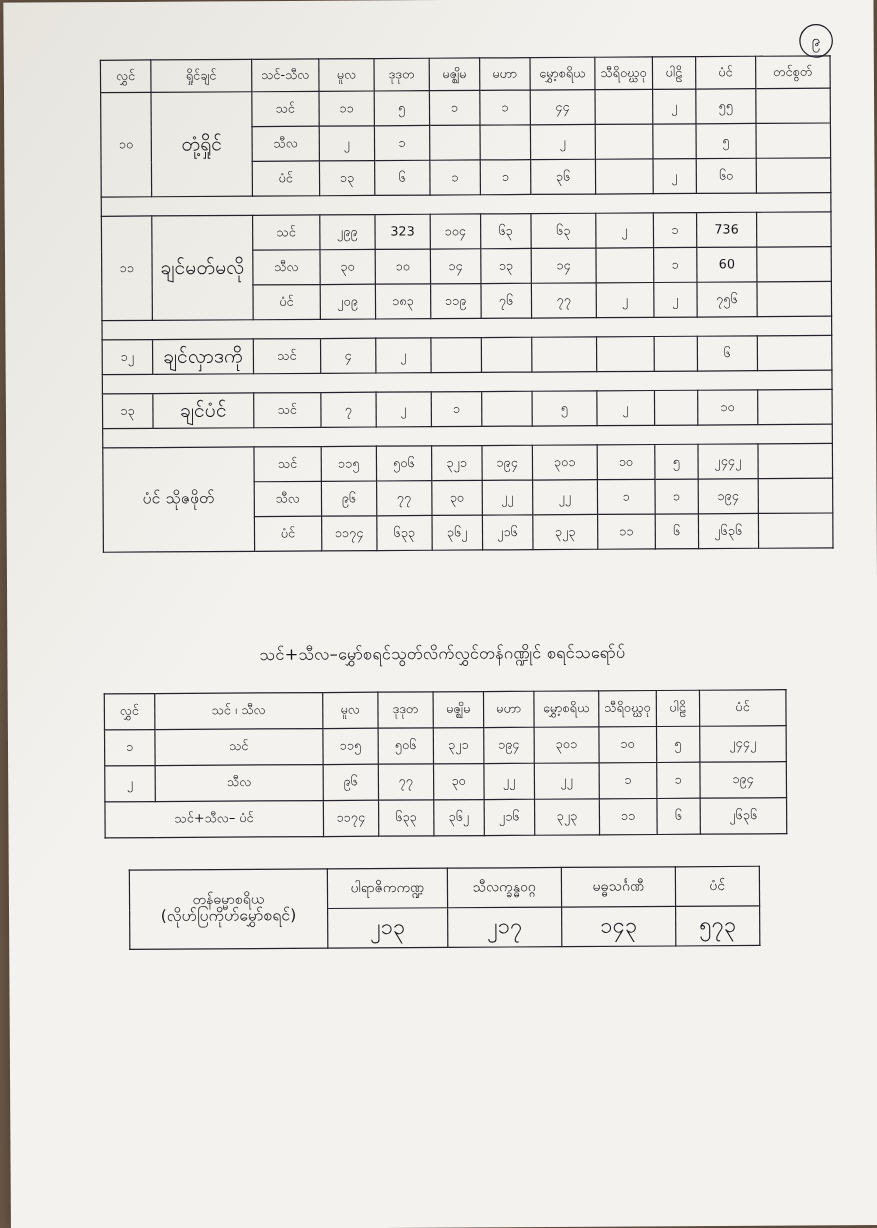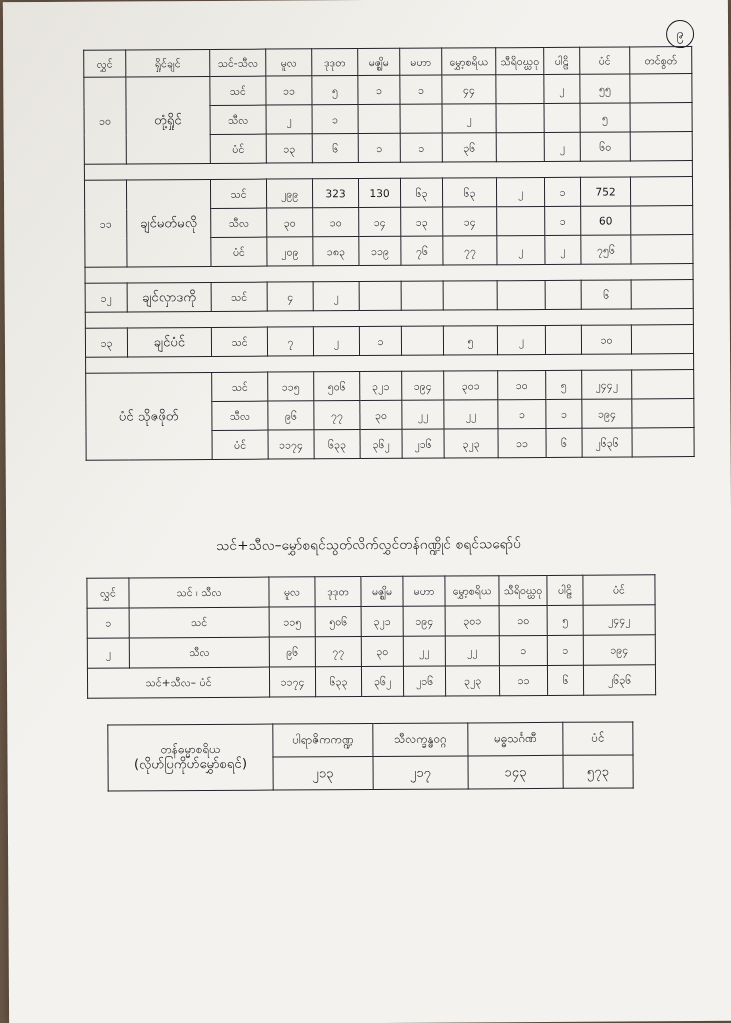--- a/index.html
+++ b/index.html
@@ -77,21 +77,21 @@
   
   #main-table {
     position: absolute;
     left: 80px;
     top: 48px;
     width: 568px;
   }
   #main-table td { height: 28px; }
   #main-table .hdr td { height: 26px; font-size: 10.5px; }
   #main-table .spacer td { height: 15px; }
-  #main-table .lbl { font-size: 13px; margin-left: 15px; }
+  #main-table .lbl { font-size: 16px; margin-left: 15px; }
   #main-table .total-label { font-size: 13px; margin-left: 16px; }
 
   
   .section-title {
     position: absolute;
     left: 0;
     top: 536px;
     width: 725px;
     text-align: center;
     font-size: 13.5px;
@@ -111,21 +111,21 @@
   
   #offering-table {
     position: absolute;
     left: 100px;
     top: 723px;
     width: 525px;
   }
   #offering-table td { height: 32px; }
   #offering-table .head-cell { font-size: 11.5px; }
   #offering-table .sub-label { font-size: 13px; }
-  #offering-table .val { font-size: 13px; }
+  #offering-table .val { font-size: 18px; }
 </style>
 </head>
 <body>
 
 <div id="paper">
   <div id="sheet">
 
     <div class="page-num">
       <span>၉</span>
     </div>
@@ -203,26 +203,26 @@
       <tr class="spacer">
         <td colspan="12"></td>
       </tr>
 
       <tr>
         <td rowspan="3">၁၁</td>
         <td rowspan="3" class="lbl">ချင်မတ်မလို</td>
         <td>သင်</td>
         <td>၂၉၉</td>
         <td>323</td>
-        <td>130</td>
+        <td>၁၀၄</td>
         <td>၆၃</td>
         <td>၆၃</td>
         <td>၂</td>
         <td>၁</td>
-        <td>752</td>
+        <td>736</td>
         <td></td>
       </tr>
       <tr>
         <td>သီလ</td>
         <td>၃၀</td>
         <td>၁၀</td>
         <td>၁၄</td>
         <td>၁၃</td>
         <td>၁၄</td>
         <td></td>

